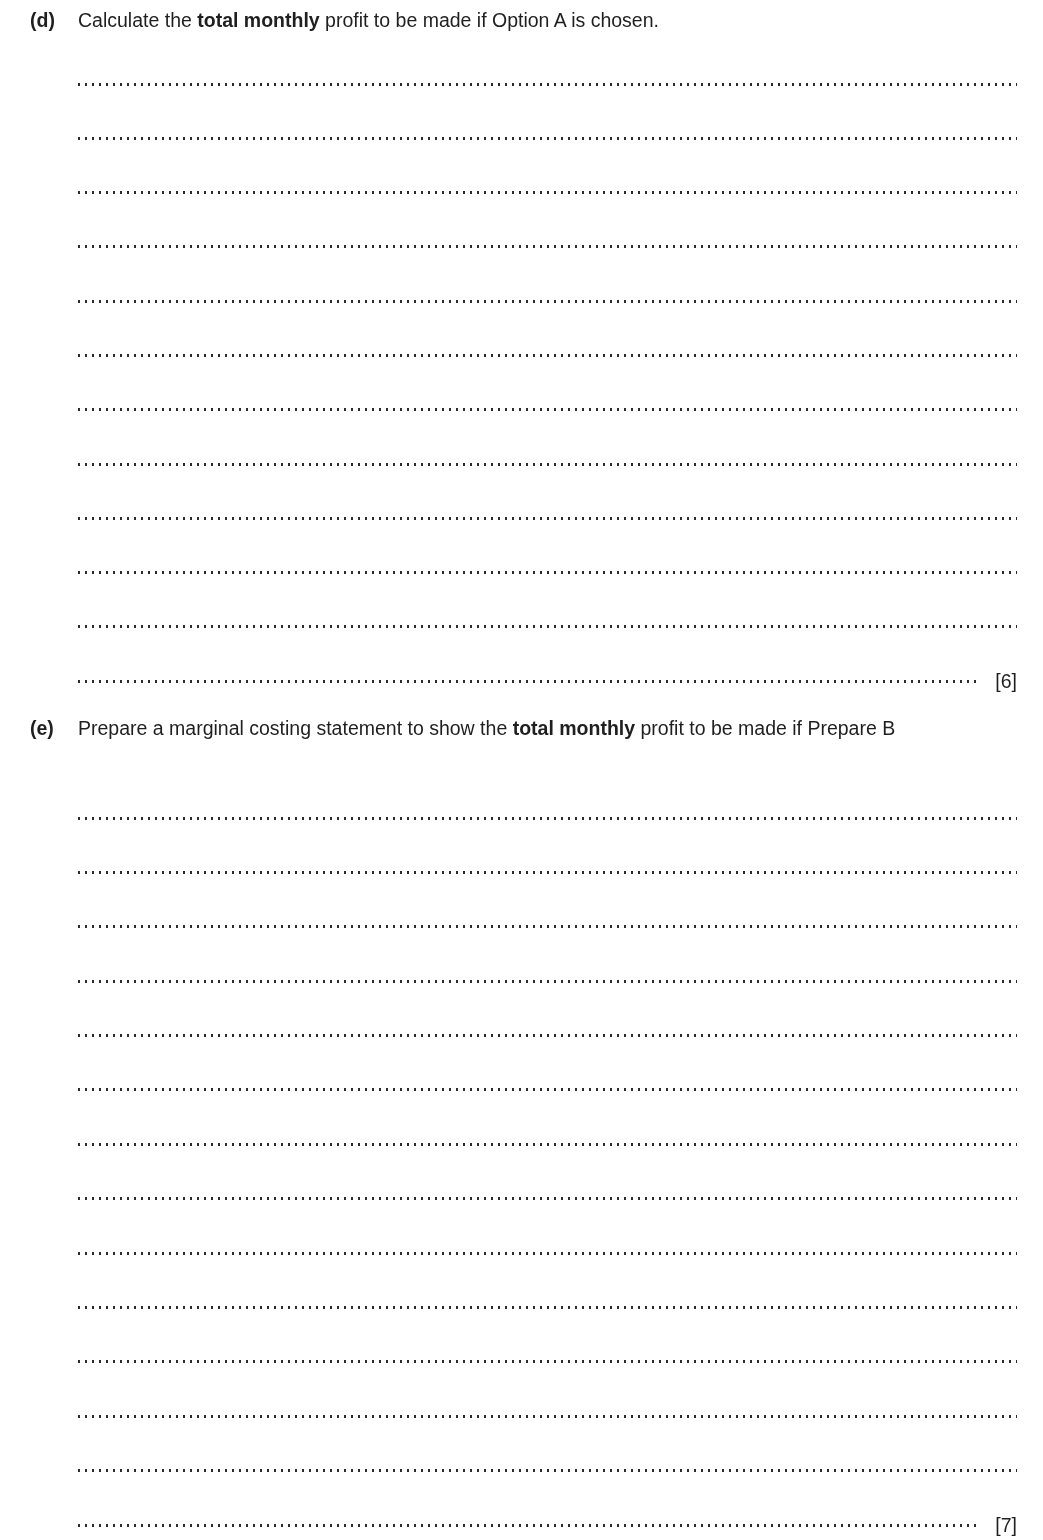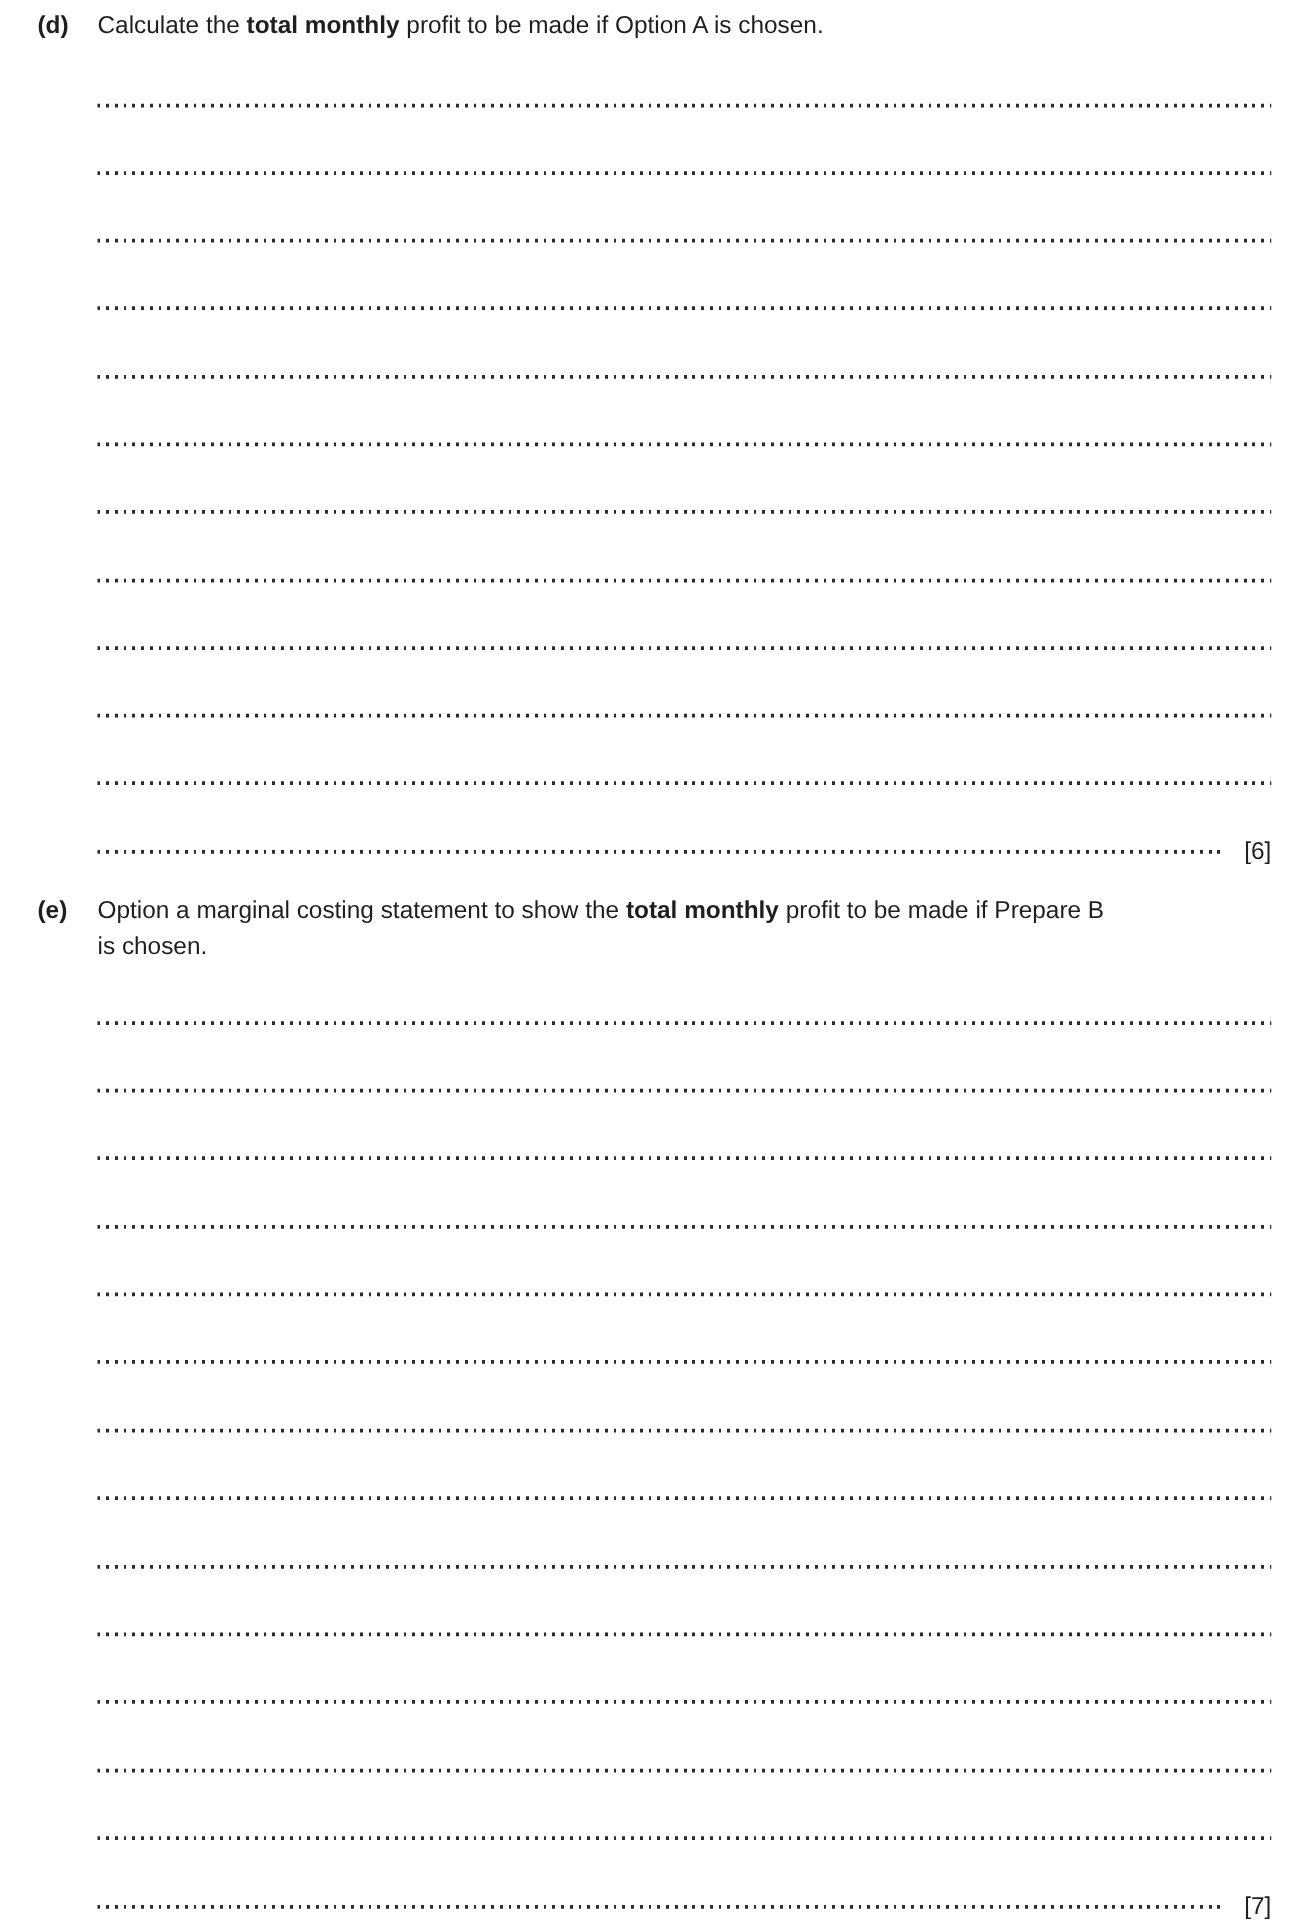--- a/index.html
+++ b/index.html
@@ -25,21 +25,21 @@
     line-height: 29px;
   }
   .q-d { top: 6px; }
   .q-e { top: 714px; }
   .q-label {
     width: 48px;
     flex: 0 0 48px;
     font-weight: bold;
   }
   .q-text { display: block; }
-  .q-line { display: block; white-space: nowrap; }
+  .q-line { display: block; white-space: nowrap; text-align: center; }
   .q b { font-weight: bold; }
 
   .lines {
     position: absolute;
     left: 78px;
     width: 939px;
   }
   .lines-d { top: 82.5px; }
   .lines-e { top: 816.5px; }
   .answer-line {
@@ -110,22 +110,21 @@
     </div>
 
   <div class="marks-row marks-d">
     <div class="dots"></div>
     <span class="mark">[6]</span>
   </div>
 
   <div class="q q-e">
     <span class="q-label">(e)</span>
     <span class="q-text">
-        <span class="q-line"><span>Option a marginal costing statement to show the </span><b>total monthly</b><span> profit to be made if Prepare B</span></span>
-        <span class="q-line">is chosen.</span>
+        <span class="q-line"><span>Prepare a marginal costing statement to show the </span><b>total monthly</b><span> profit to be made if Prepare B</span></span>
       </span>
   </div>
 
   <div class="lines lines-e">
     <div class="answer-line"></div>
   <div class="answer-line"></div>
       <div class="answer-line"></div>
       <div class="answer-line"></div>
       <div class="answer-line"></div>
       <div class="answer-line"></div>

